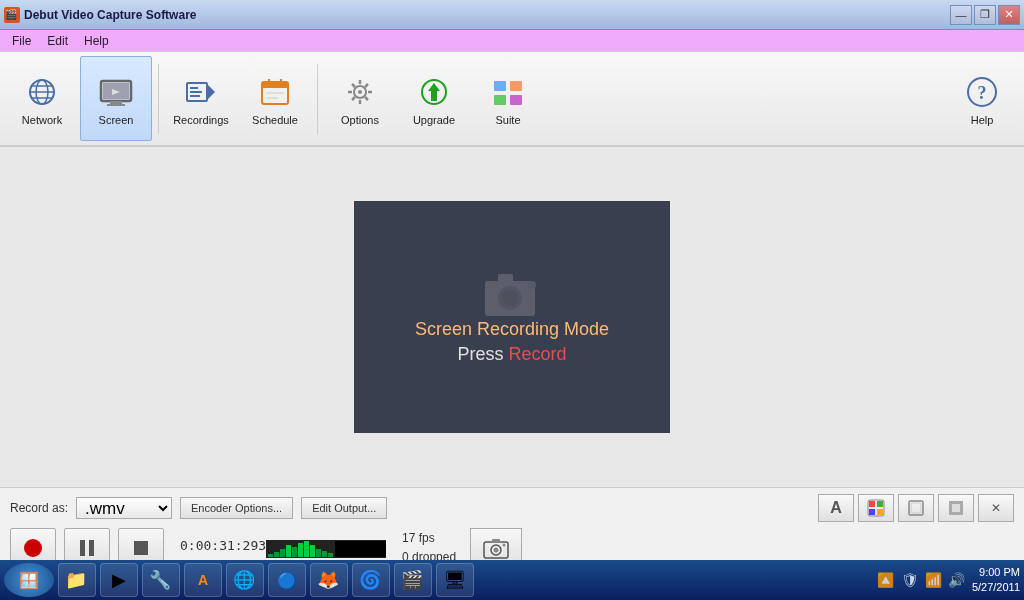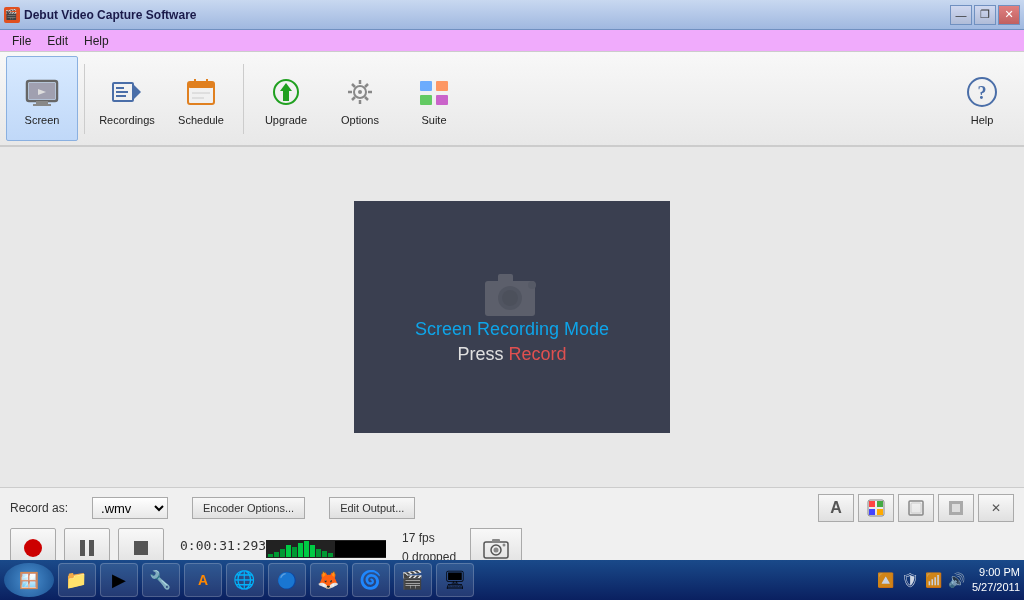--- a/index.html
+++ b/index.html
@@ -87,42 +87,42 @@
     #preview {
       width: 316px;
       height: 232px;
       background: #3a3f50;
       display: flex;
       flex-direction: column;
       align-items: center;
       justify-content: center;
       position: relative;
     }
-    #preview-text1 { color: #0ea5e9; font-size: 18px; font-weight: normal; }
+    #preview-text1 { color: #fdba74; font-size: 18px; font-weight: normal; }
 
     
     #bottom-controls {
       height: 100px;
       background: #f0f0f0;
       border-top: 1px solid #ccc;
       display: flex;
       flex-direction: column;
       padding: 6px 10px;
     }
     #record-as-row {
       display: flex;
       align-items: center;
-      gap: 24px;
+      gap: 8px;
       margin-bottom: 6px;
     }
     #record-as-label { font-size: 12px; color: #333; }
     #format-select {
-      width: 76px; height: 22px; border: 1px solid #aaa;
+      width: 96px; height: 22px; border: 1px solid #aaa;
       background: linear-gradient(to bottom, #fff, #e8e8e8);
-      font-size: 13px; padding: 0 4px; cursor: pointer;
+      font-size: 17px; padding: 0 4px; cursor: pointer;
     }
     .ctrl-btn {
       height: 22px; padding: 0 10px;
       background: linear-gradient(to bottom, #f8f8f8, #e0e0e0);
       border: 1px solid #aaa; font-size: 11px; cursor: pointer;
       color: #333;
     }
 
     
     #overlay-buttons {
@@ -255,20 +255,32 @@
 
 <div id="menubar">
   <span class="menu-item">File</span>
   <span class="menu-item">Edit</span>
   <span class="menu-item">Help</span>
 </div>
 
 <div id="toolbar">
 
 
+  <div class="toolbar-btn">
+    <div class="toolbar-icon">
+      <svg width="38" height="38" viewBox="0 0 38 38">
+        <circle cx="19" cy="19" r="12" fill="none" stroke="#4a6ea8" stroke-width="2"></circle>
+        <ellipse cx="19" cy="19" rx="6" ry="12" fill="none" stroke="#4a6ea8" stroke-width="1.5"></ellipse>
+        <line x1="7" y1="19" x2="31" y2="19" stroke="#4a6ea8" stroke-width="1.5"></line>
+        <line x1="9" y1="13" x2="29" y2="13" stroke="#4a6ea8" stroke-width="1.5"></line>
+        <line x1="9" y1="25" x2="29" y2="25" stroke="#4a6ea8" stroke-width="1.5"></line>
+      </svg>
+    </div>
+    <span class="toolbar-label">Network</span>
+  </div>
 
   <div class="toolbar-btn active">
     <div class="toolbar-icon">
       <svg width="38" height="38" viewBox="0 0 38 38">
         <rect x="4" y="8" width="30" height="20" rx="2" fill="none" stroke="#666" stroke-width="2.5"></rect>
         <rect x="6" y="10" width="26" height="16" fill="#a0a0b0"></rect>
         <rect x="13" y="28" width="12" height="3" fill="#888"></rect>
         <rect x="10" y="31" width="18" height="2" fill="#888"></rect>
 
         <polygon points="15,16 15,22 23,19" fill="#ddd"></polygon>
@@ -300,48 +312,48 @@
         <line x1="13" y1="6" x2="13" y2="12" stroke="#e08020" stroke-width="2"></line>
         <line x1="25" y1="6" x2="25" y2="12" stroke="#e08020" stroke-width="2"></line>
         <line x1="10" y1="20" x2="28" y2="20" stroke="#ccc" stroke-width="1"></line>
         <line x1="10" y1="25" x2="22" y2="25" stroke="#ccc" stroke-width="1"></line>
       </svg>
     </div>
     <span class="toolbar-label">Schedule</span>
   </div>
 
   <div class="toolbar-sep"></div>
-
-  <div class="toolbar-btn">
-    <div class="toolbar-icon">
-      <svg width="38" height="38" viewBox="0 0 38 38">
-        <circle cx="19" cy="19" r="12" fill="none" stroke="#20a020" stroke-width="2"></circle>
-        <polygon points="19,10 25,18 22,18 22,28 16,28 16,18 13,18" fill="#20a020"></polygon>
-      </svg>
-    </div>
-    <span class="toolbar-label">Upgrade</span>
-  </div>
 
   <div class="toolbar-btn">
     <div class="toolbar-icon">
       <svg width="38" height="38" viewBox="0 0 38 38">
         <circle cx="19" cy="19" r="6" fill="none" stroke="#888" stroke-width="2"></circle>
         <circle cx="19" cy="19" r="2" fill="#888"></circle>
 
         <line x1="19" y1="7" x2="19" y2="11" stroke="#888" stroke-width="2.5"></line>
         <line x1="19" y1="27" x2="19" y2="31" stroke="#888" stroke-width="2.5"></line>
         <line x1="7" y1="19" x2="11" y2="19" stroke="#888" stroke-width="2.5"></line>
         <line x1="27" y1="19" x2="31" y2="19" stroke="#888" stroke-width="2.5"></line>
         <line x1="11" y1="11" x2="14" y2="14" stroke="#888" stroke-width="2.5"></line>
         <line x1="24" y1="24" x2="27" y2="27" stroke="#888" stroke-width="2.5"></line>
         <line x1="27" y1="11" x2="24" y2="14" stroke="#888" stroke-width="2.5"></line>
         <line x1="11" y1="27" x2="14" y2="24" stroke="#888" stroke-width="2.5"></line>
       </svg>
     </div>
     <span class="toolbar-label">Options</span>
+  </div>
+
+  <div class="toolbar-btn">
+    <div class="toolbar-icon">
+      <svg width="38" height="38" viewBox="0 0 38 38">
+        <circle cx="19" cy="19" r="12" fill="none" stroke="#20a020" stroke-width="2"></circle>
+        <polygon points="19,10 25,18 22,18 22,28 16,28 16,18 13,18" fill="#20a020"></polygon>
+      </svg>
+    </div>
+    <span class="toolbar-label">Upgrade</span>
   </div>
 
   <div class="toolbar-btn">
     <div class="toolbar-icon">
       <svg width="38" height="38" viewBox="0 0 38 38">
         <rect x="5" y="8" width="12" height="10" rx="1" fill="#4a9aff" opacity="0.8"></rect>
         <rect x="21" y="8" width="12" height="10" rx="1" fill="#ff8040" opacity="0.8"></rect>
         <rect x="5" y="22" width="12" height="10" rx="1" fill="#40c040" opacity="0.8"></rect>
         <rect x="21" y="22" width="12" height="10" rx="1" fill="#c040c0" opacity="0.8"></rect>
       </svg>

